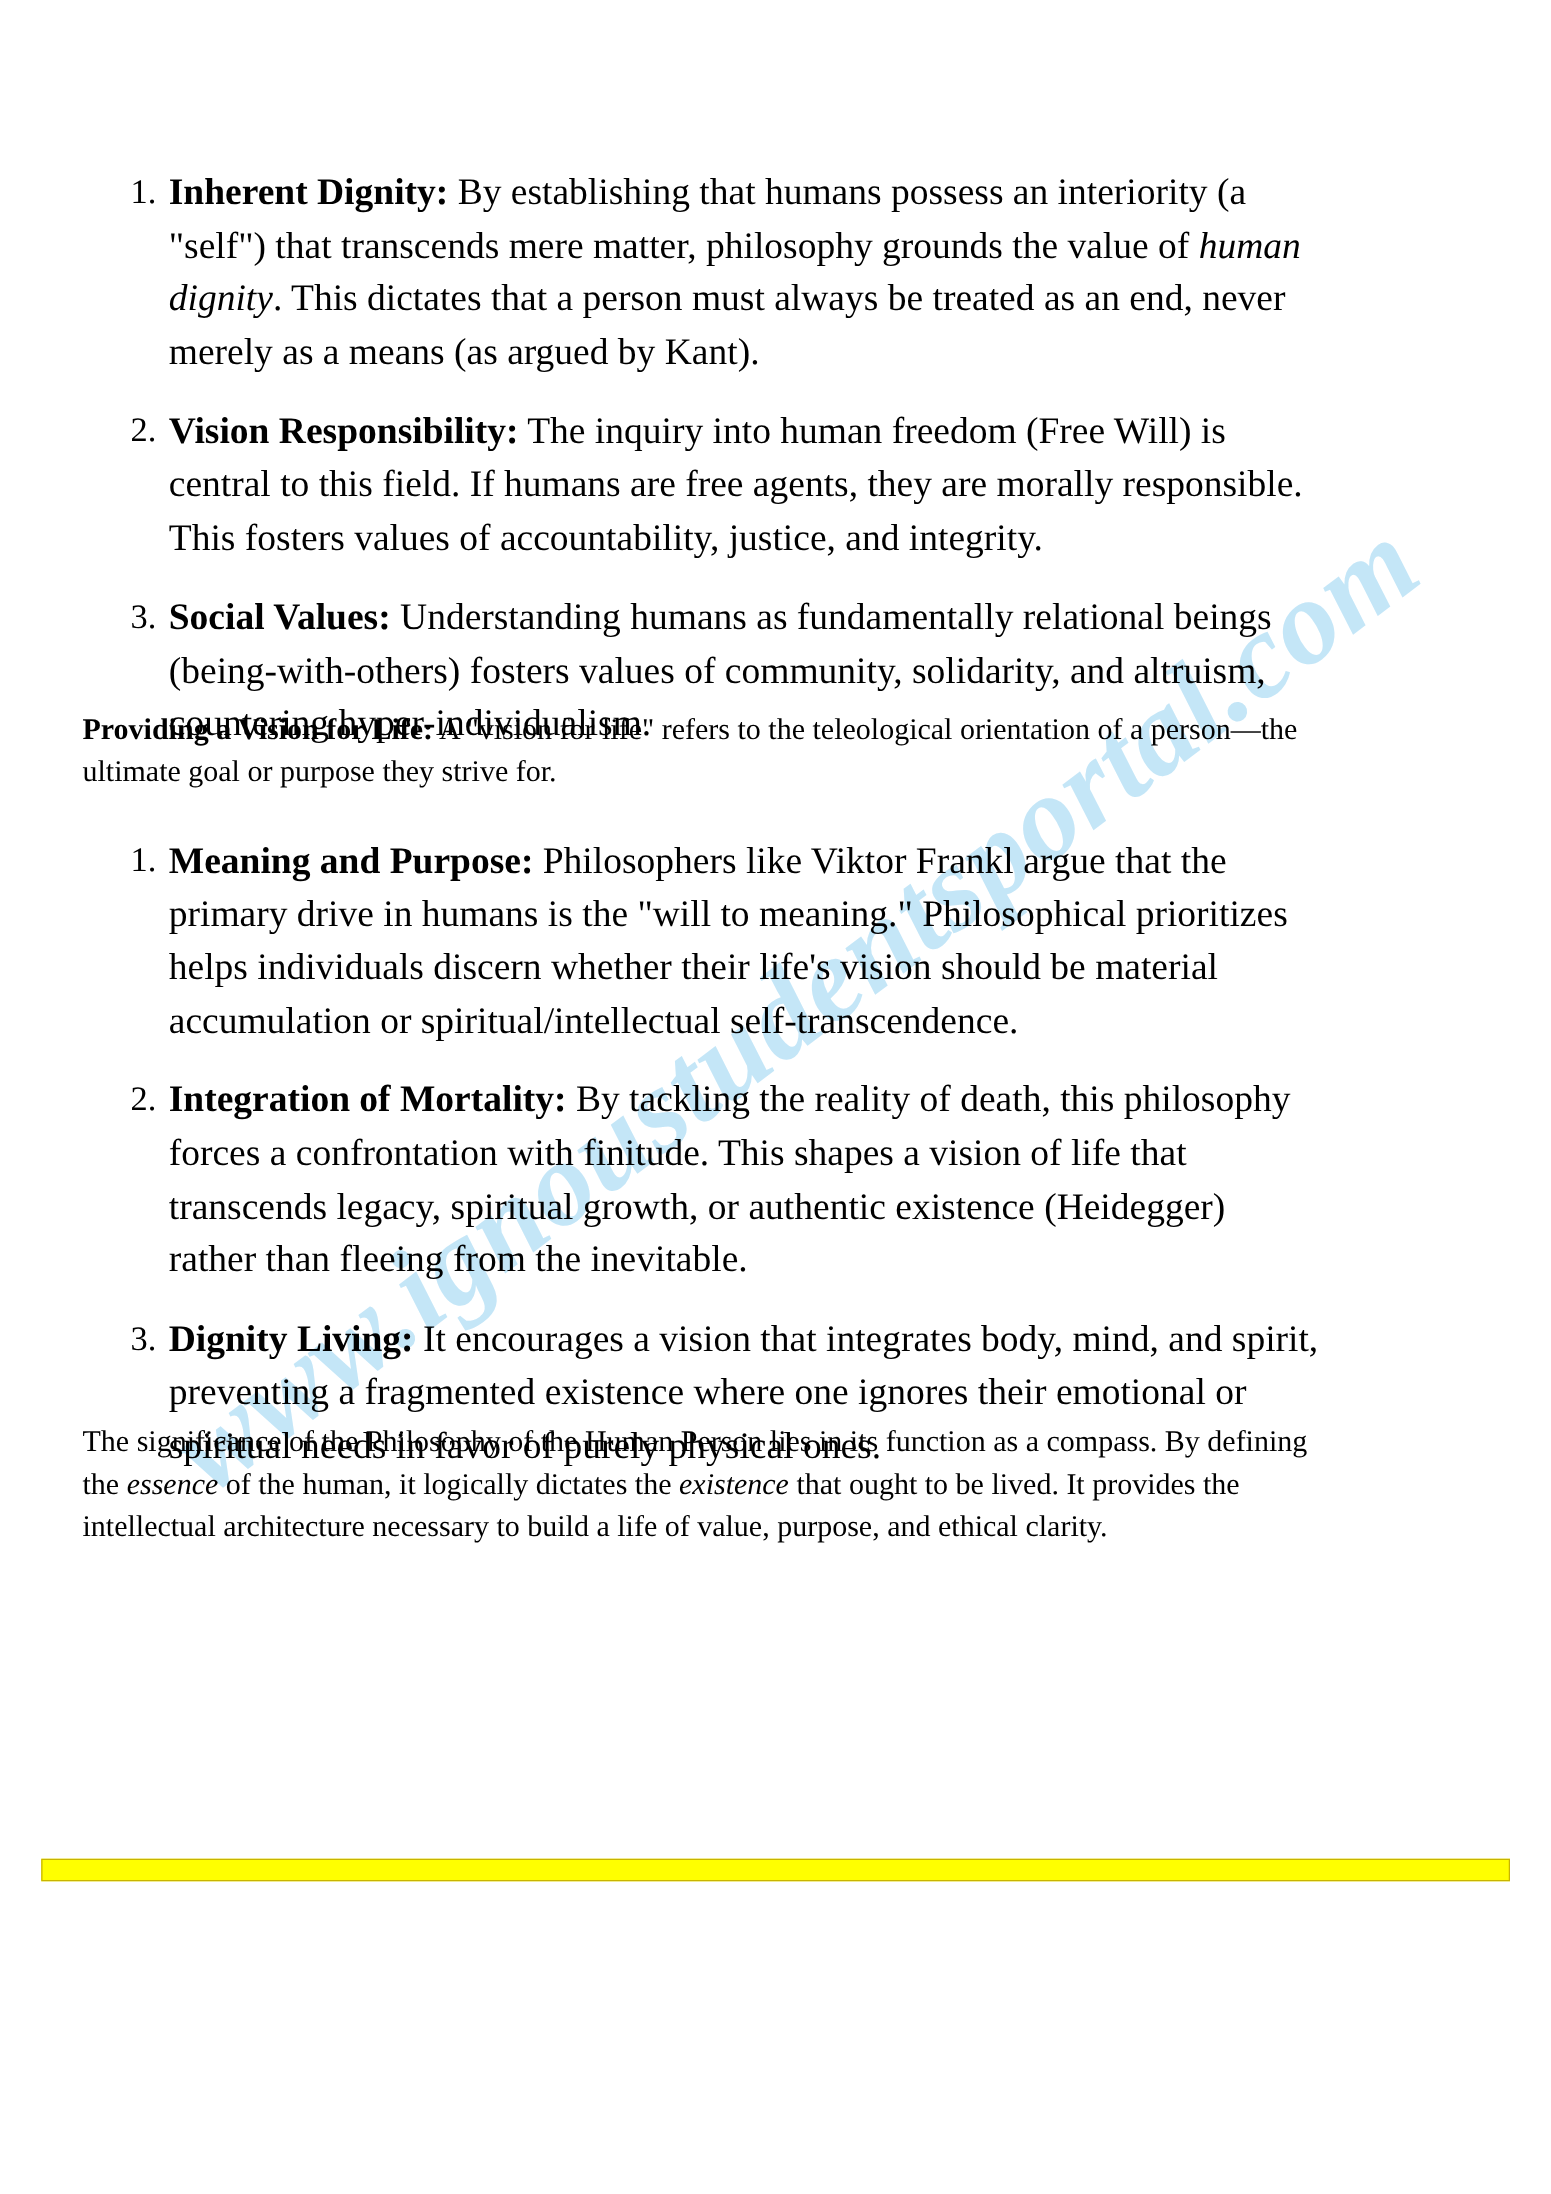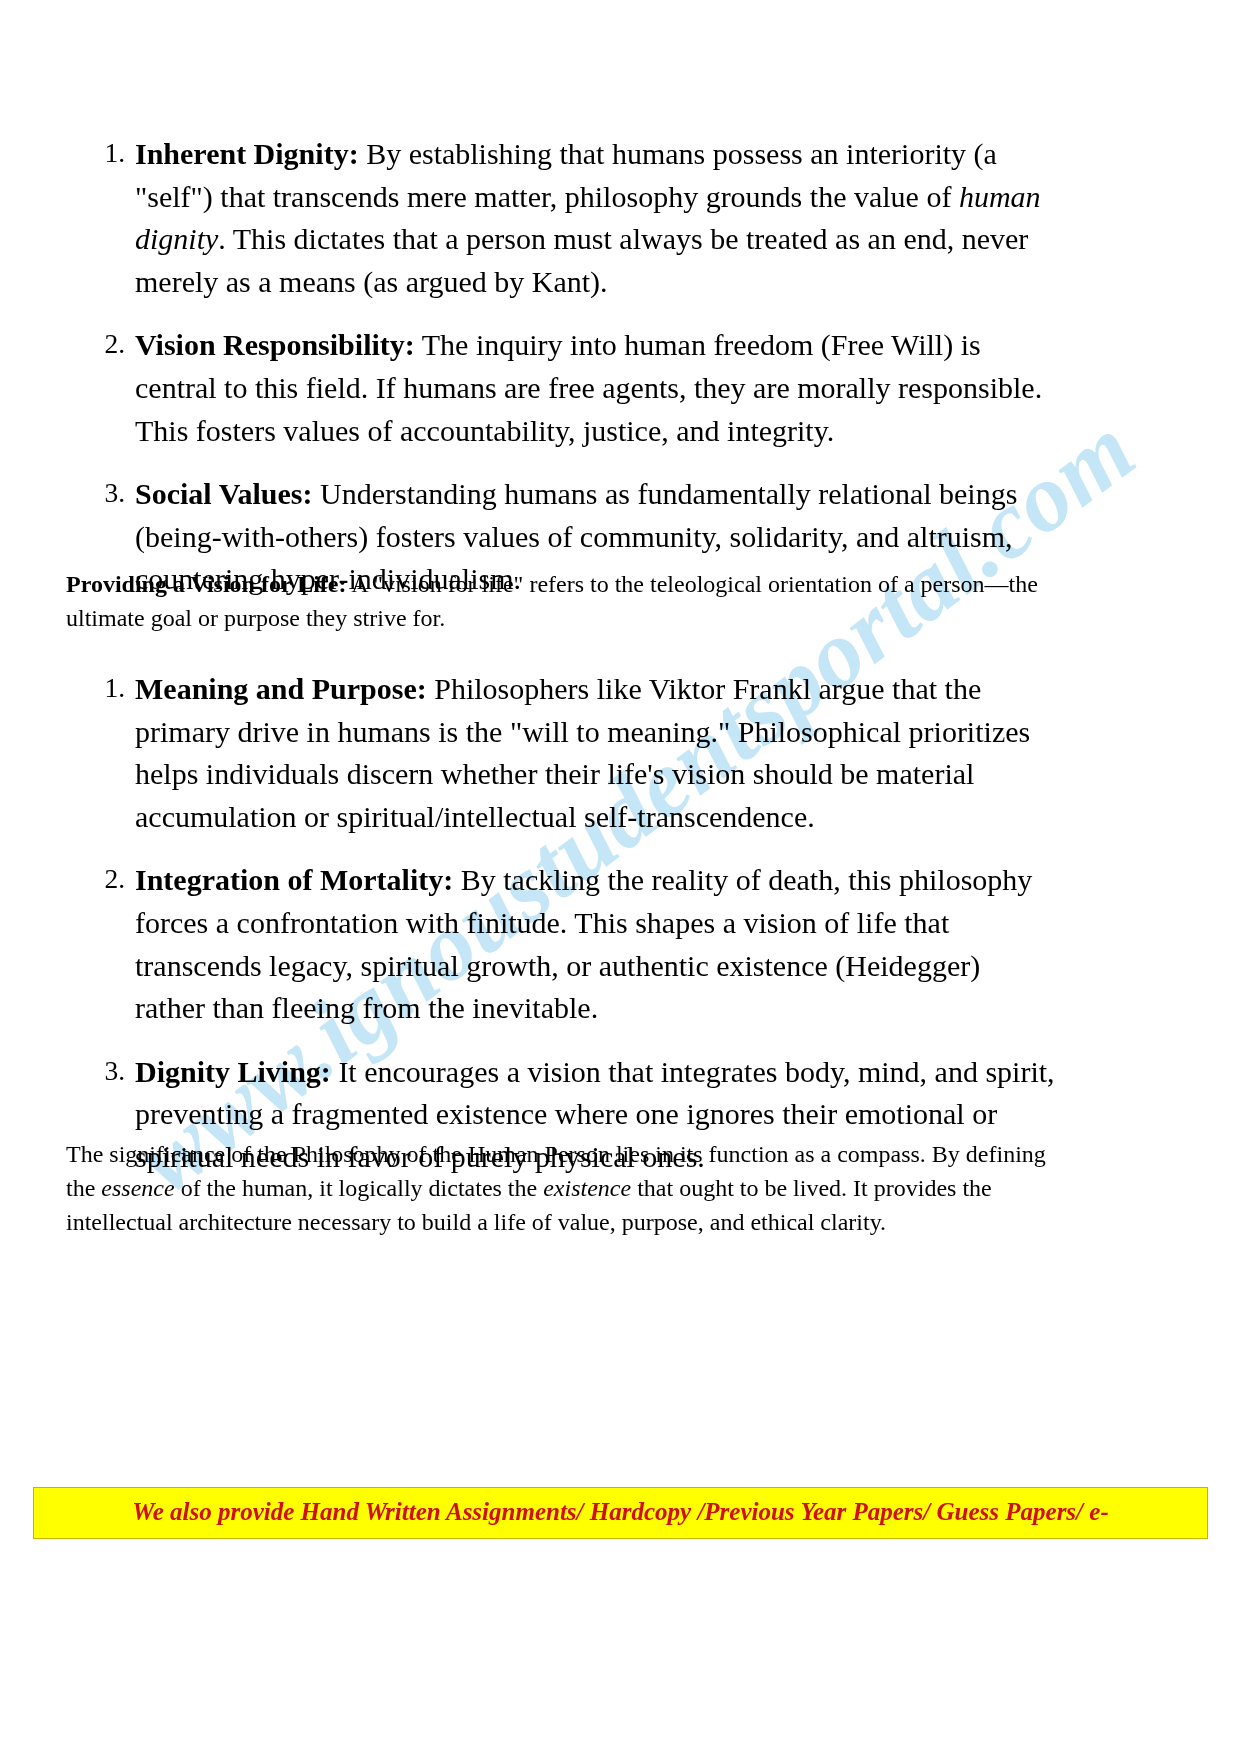--- a/index.html
+++ b/index.html
@@ -210,16 +210,15 @@
       </ol>
     </div>
 
     <div class="block-closing">
       <p class="para"><span>The significance of the Philosophy of the Human Person lies in its function as a compass. By defining the </span><i>essence</i><span> of the human, it logically dictates the </span><i>existence</i><span> that ought to be lived. It provides the intellectual architecture necessary to build a life of value, purpose, and ethical clarity.</span></p>
     </div>
 
   </div>
 
   <div class="footer-banner">
-    <div class="footer-line">We also provide Hand Written Assignments/ Hardcopy /Previous Year Papers/ Guess Papers/ e-</div>
   </div>
 
 </div>
 
 </body></html>

